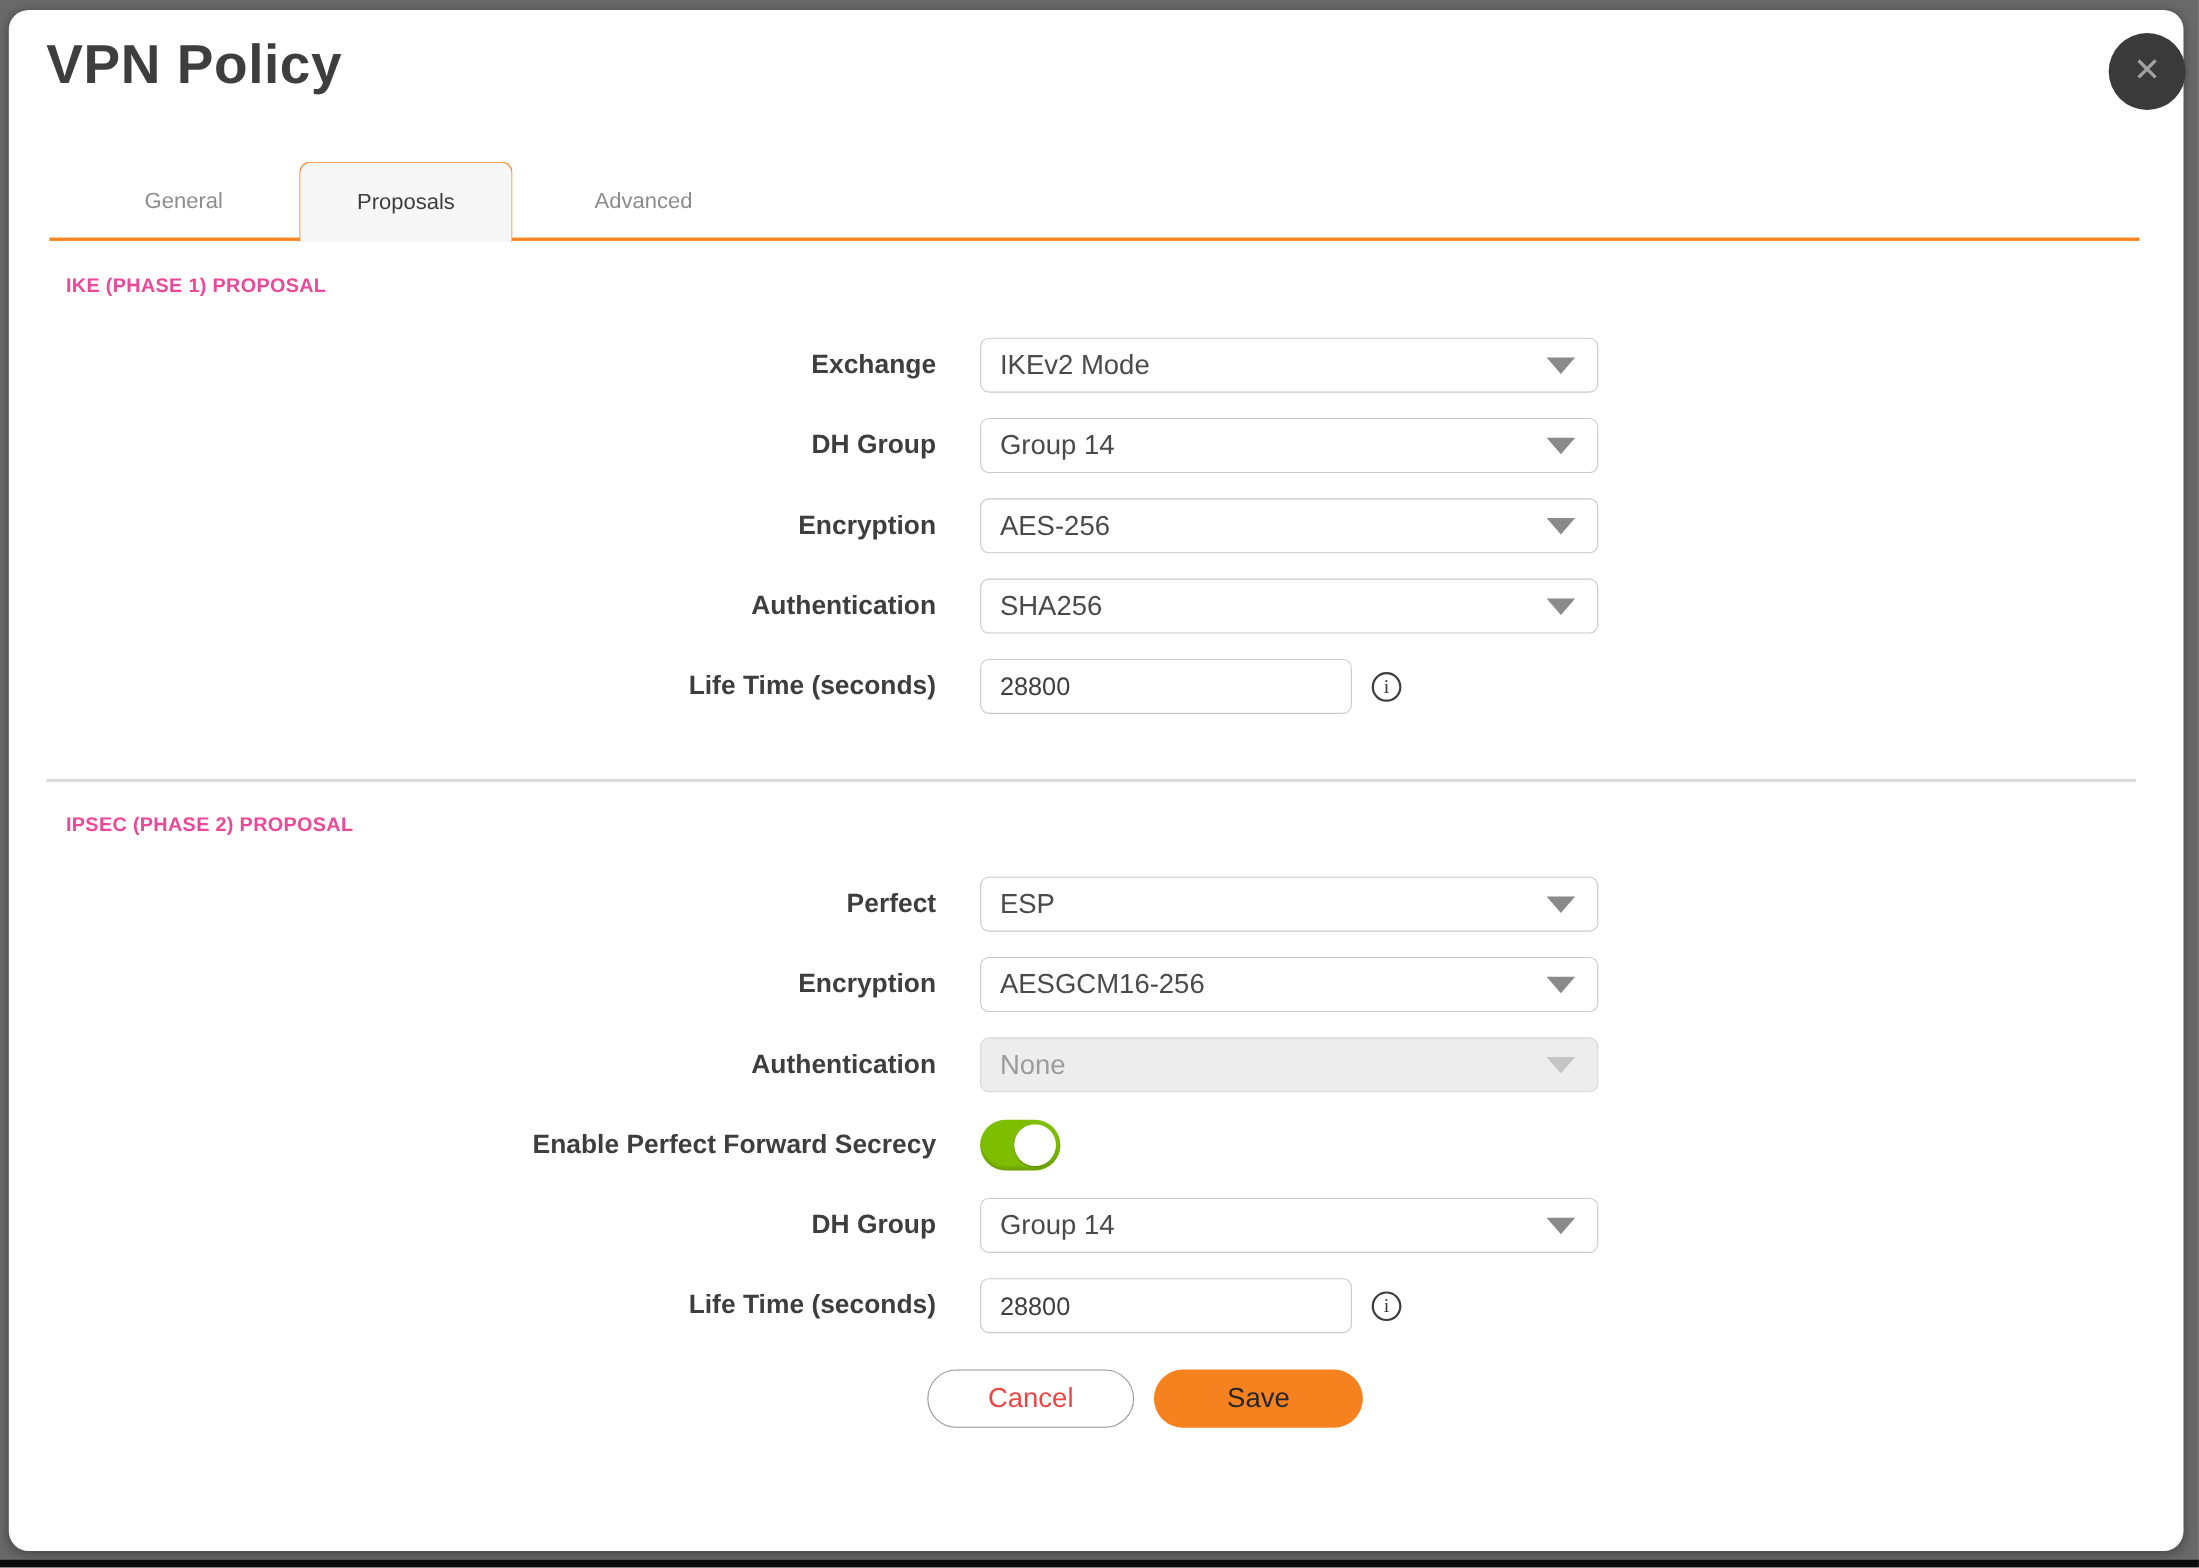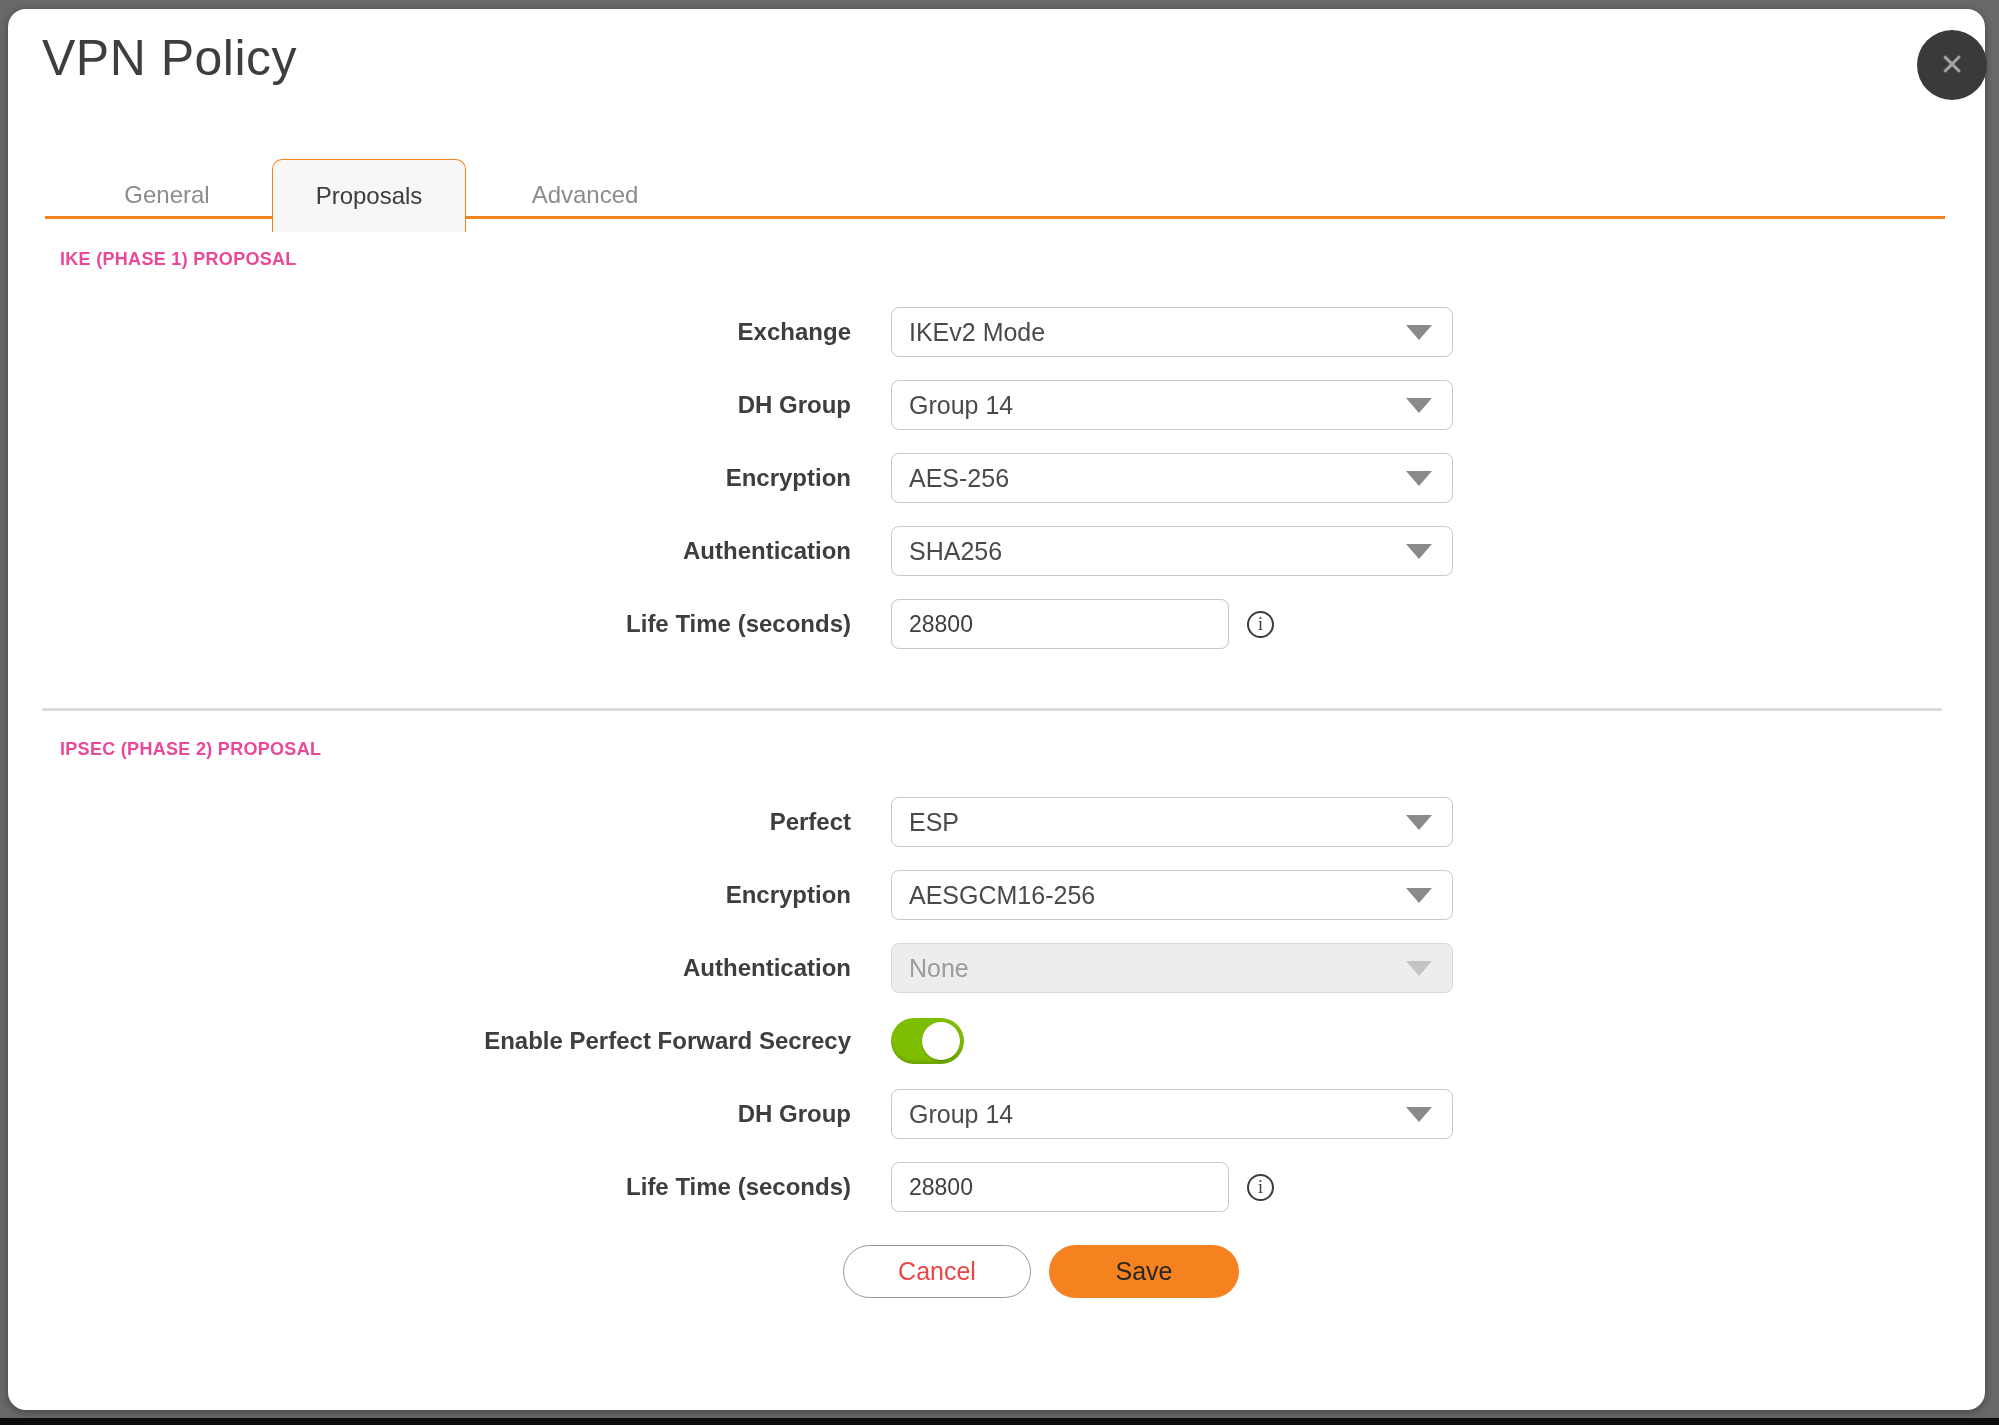--- a/index.html
+++ b/index.html
@@ -16,44 +16,44 @@
   }
   .dialog {
     position: absolute; left: 8px; top: 9px;
     width: 1977px; height: 1401px;
     background: #ffffff;
     border-radius: 18px;
     box-shadow: 0 2px 10px rgba(0,0,0,0.35);
   }
   .dialog-title {
     position: absolute; left: 34px; top: 20px; margin: 0;
-    font-size: 50px; font-weight: 400; color: #3e3e3e; letter-spacing: 0.5px;
+    font-size: 50px; font-weight: 700; color: #3e3e3e; letter-spacing: 0.5px;
   }
   
   .close-btn {
     position: absolute; left: 1917px; top: 30px;
     width: 70px; height: 70px; border-radius: 50%;
     background: #3a3a3a; border: none; cursor: pointer;
     display: flex; align-items: center; justify-content: center;
     padding: 0;
   }
   .close-btn span { color: #a2a2a2; font-size: 30px; line-height: 1; }
   
   .tab-underline {
     position: absolute; left: 37px; top: 207px;
     width: 1900px; height: 3px; background: #f6821f; z-index: 1;
   }
   .tabs {
     position: absolute; left: 0; top: 138px; height: 73px; width: 100%;
     z-index: 2;
   }
   .tab {
-    position: absolute; top: 12px; height: 72px; width: 194px;
+    position: absolute; top: 0; height: 72px; width: 194px;
     display: flex; align-items: center; justify-content: center;
-    font-size: 24px; color: #8c8c8c; cursor: pointer;
+    font-size: 20px; color: #8c8c8c; cursor: pointer;
     box-sizing: border-box;
   }
   .tab-general  { left: 62px; }
   .tab-proposals{ left: 264px; }
   .tab-advanced { left: 480px; }
   .tab.active {
     height: 73px;
     background: #f7f7f7;
     border: 1.5px solid #f6821f;
     border-bottom: none;

